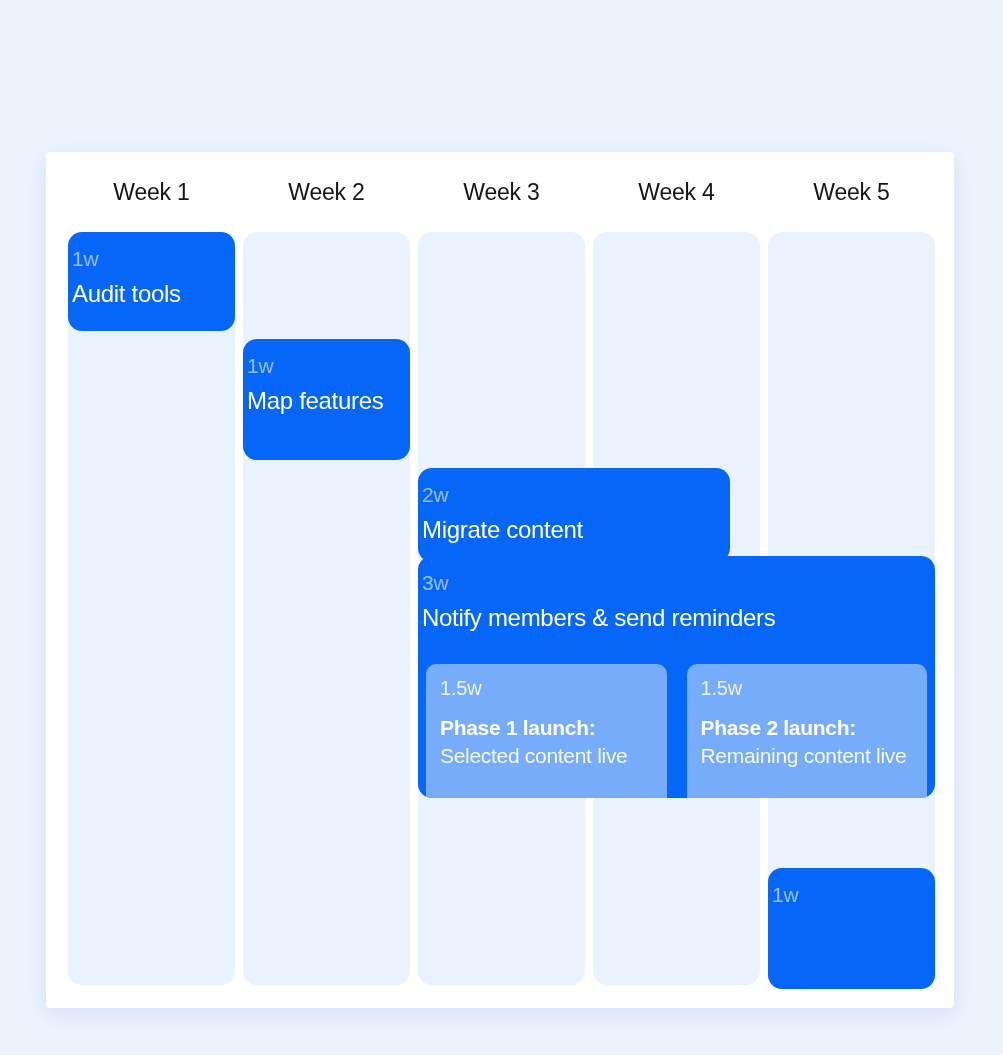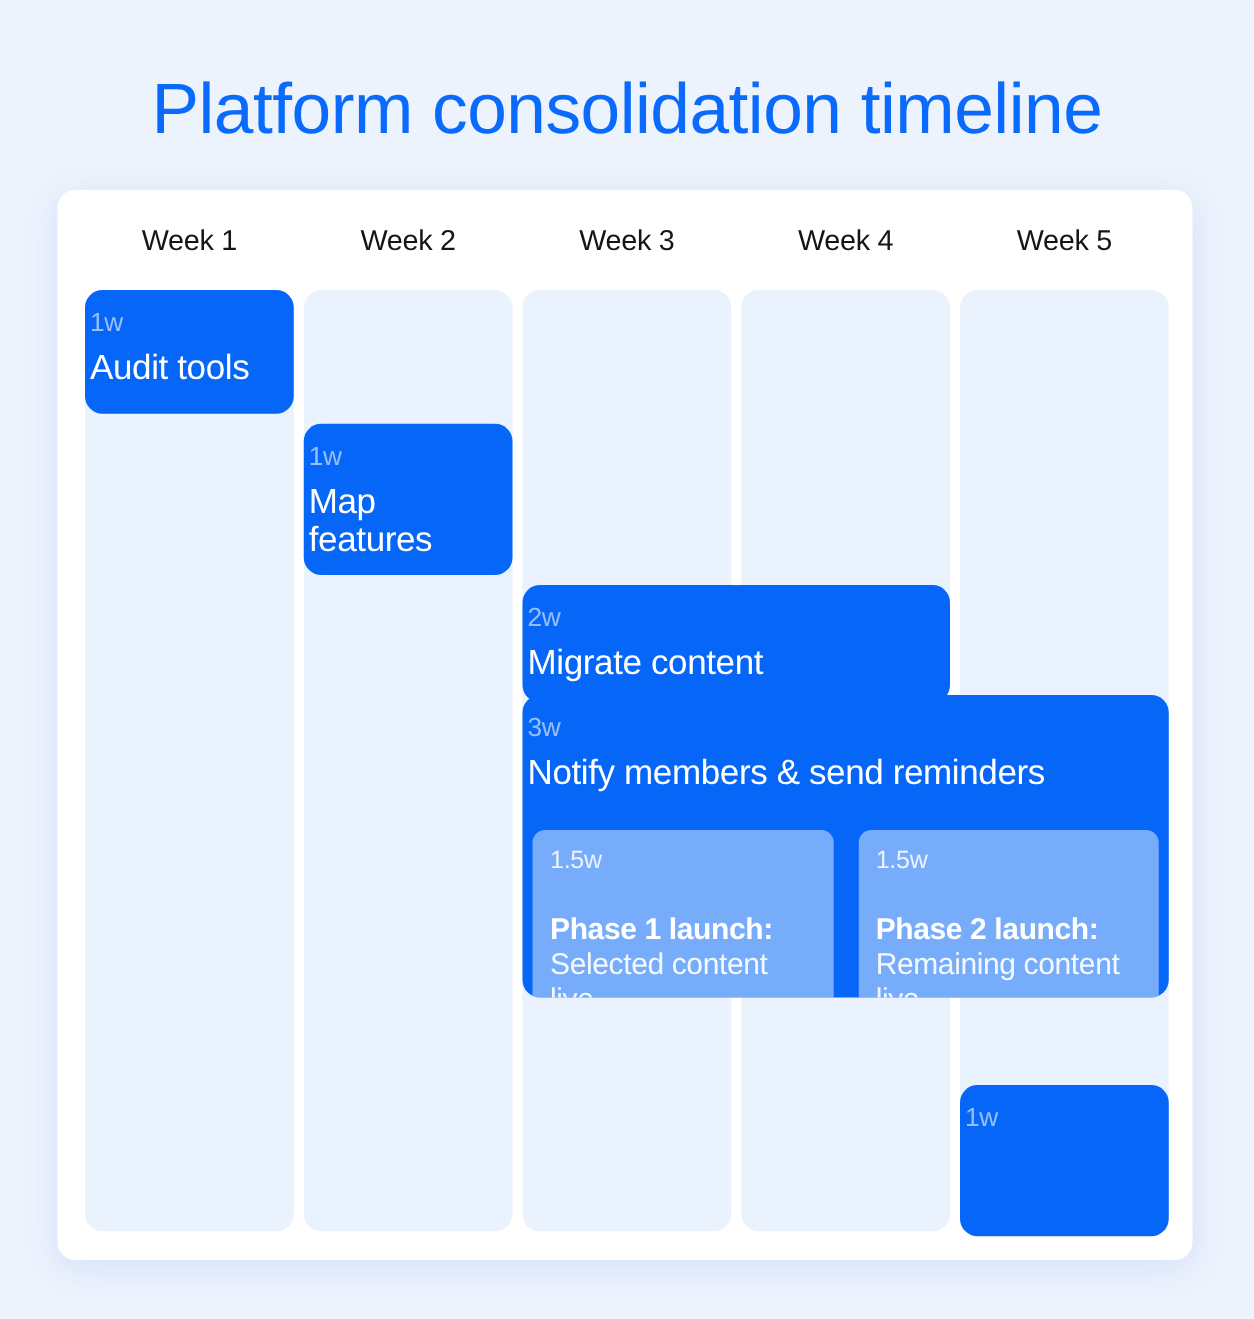--- a/index.html
+++ b/index.html
@@ -39,21 +39,21 @@
   }
 
   
   .timeline-card {
     position: absolute;
     left: 46px;
     top: 152px;
     width: 908px;
     height: 856px;
     background: #ffffff;
-    border-radius: 14px;
+    border-radius: 4px;
     box-shadow: 0 6px 26px rgba(80, 130, 220, 0.16);
   }
 
   
   .week-header-row {
     position: absolute;
     left: 22px;
     top: 0;
     width: 867px;
     height: 80px;
@@ -108,32 +108,32 @@
     overflow: hidden;
   }
   .bar-duration {
     font-size: 21px;
     line-height: 30px;
     color: rgba(255, 255, 255, 0.58);
     font-weight: 400;
     letter-spacing: -0.2px;
   }
   .bar-label {
-    font-size: 28px;
+    font-size: 24px;
     line-height: 31px;
     color: #ffffff;
     font-weight: 400;
     letter-spacing: -0.3px;
     margin-top: 4px;
   }
 
   
   .bar-audit      { left: 0px;   top: 0px;   width: 167px; height: 99px; }
   .bar-map        { left: 175px; top: 107px; width: 167px; height: 121px; }
-  .bar-migrate    { left: 350px; top: 236px; width: 342px; height: 94px; }
+  .bar-migrate    { left: 350px; top: 236px; width: 312px; height: 94px; }
   .bar-notify     { left: 350px; top: 324px; width: 517px; height: 242px; padding-bottom: 8px; }
   .bar-testing    { left: 700px; top: 636px; width: 167px; height: 121px; }
 
   
   .subbar-row {
     position: absolute;
     left: 8px;
     top: 108px;
     width: 501px;
     height: 176px;
@@ -149,43 +149,42 @@
     padding: 10px 14px;
     overflow: hidden;
   }
   .subbar-duration {
     font-size: 20px;
     line-height: 28px;
     color: rgba(255, 255, 255, 0.85);
     letter-spacing: -0.2px;
   }
   .subbar-text {
-    margin-top: 28px;
-    font-size: 24px;
+    margin-top: 12px;
+    font-size: 21px;
     line-height: 28px;
     letter-spacing: -0.3px;
     color: rgba(255, 255, 255, 0.92);
   }
   .subbar-title {
     display: block;
     font-weight: 700;
     color: #ffffff;
   }
   .subbar-desc {
     display: block;
     font-weight: 400;
     color: rgba(255, 255, 255, 0.93);
   }
 </style>
 </head>
 <body>
 
 <div class="page">
 
-  <div class="chart-title">Platform consolidation timeline</div>
 
   <div class="timeline-card">
 
     <div class="week-header-row">
       <div class="week-header">Week 1</div>
       <div class="week-header">Week 2</div>
       <div class="week-header">Week 3</div>
       <div class="week-header">Week 4</div>
       <div class="week-header">Week 5</div>
     </div>

